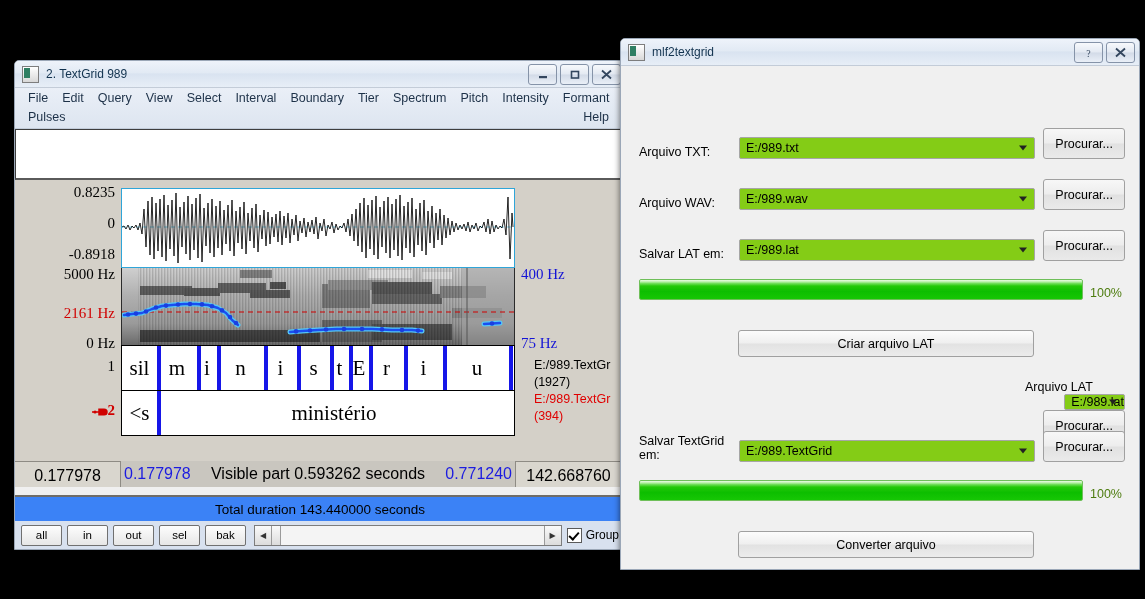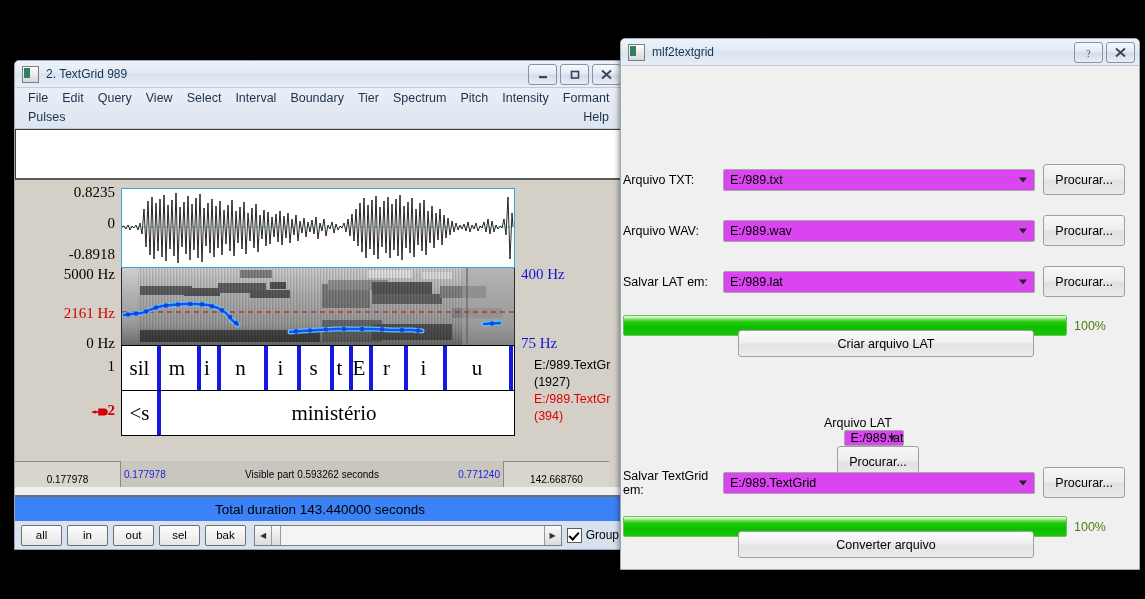--- a/index.html
+++ b/index.html
@@ -146,24 +146,24 @@
     width: 95px;
     font-family: "Liberation Sans", sans-serif;
     font-size: 12.5px;
     line-height: 17px;
     overflow: hidden;
     white-space: nowrap;
   }
   .tierfiles .red { color: #e00000; }
 
   .timebar {
-    position: absolute; left: 0; right: 16px; bottom: 0;
+    position: absolute; left: 0; right: 4px; bottom: 0;
     height: 26px;
     display: flex;
-    font-size: 10px;
+    font-size: 16px;
     color: #000;
   }
   .tb-left, .tb-right {
     width: 106px;
     background: #d9d6ce;
     border-top: 1px solid #8e8b84;
     border-right: 1px solid #8e8b84;
     display: flex; align-items: flex-end; justify-content: center;
     padding-bottom: 2px;
     box-sizing: border-box;
@@ -244,26 +244,26 @@
 
   
   #dlg { left: 620px; top: 38px; width: 518px; height: 530px; }
   .dlg-body {
     background: #f0f0f0;
     height: 100%;
     position: relative;
     font-size: 12.5px;
     color: #000;
   }
-  .frow { position: absolute; display: flex; align-items: center; left: 2px; right: 14px; margin-top: 36px; }
+  .frow { position: absolute; display: flex; align-items: flex-end; left: 18px; right: 14px; }
   .flabel { width: 100px; flex: none; color: #000; font-size: 12.5px; }
   .combo {
     flex: 1;
     height: 22px;
-    background: #d946ef;
+    background: #84cc16;
     border: 1px solid #a6a6a6;
     border-radius: 2px;
     display: flex; align-items: center;
     padding-left: 6px;
     position: relative;
     font-size: 12.5px;
     color: #000;
     box-sizing: border-box;
   }
   .combo .caret {

